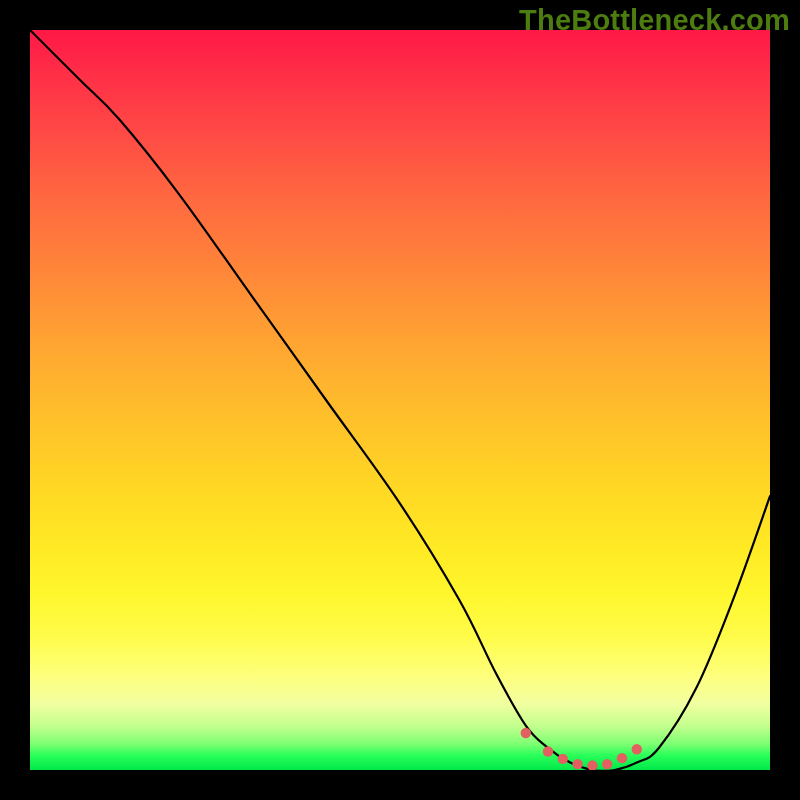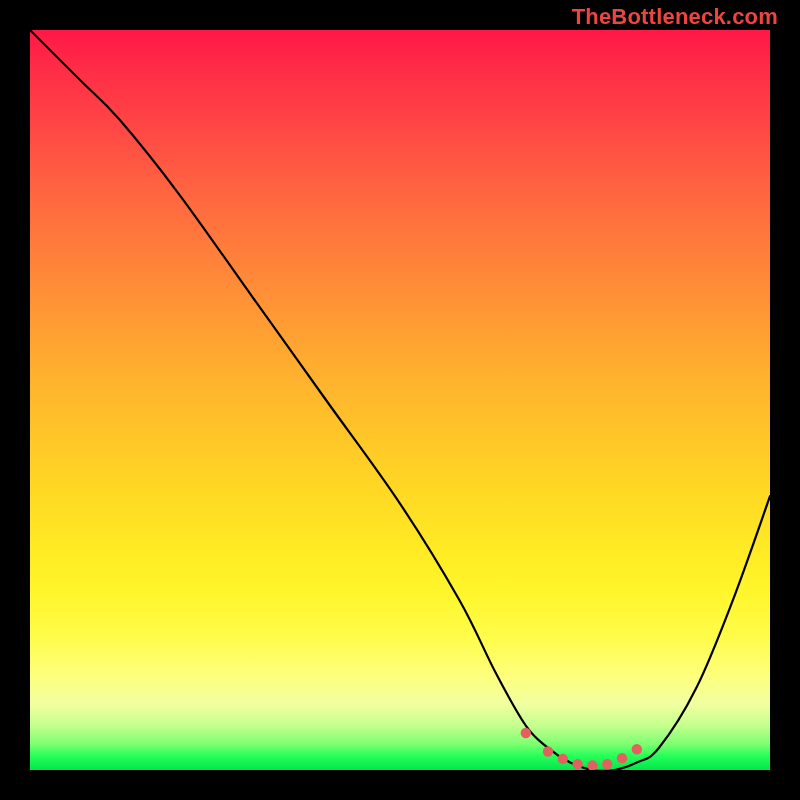--- a/index.html
+++ b/index.html
@@ -11,23 +11,23 @@
     width: 800px;
     height: 800px;
     background: #000;
     position: relative;
     overflow: hidden;
     font-family: Arial, Helvetica, sans-serif;
   }
   .watermark {
     position: absolute;
     top: 4px;
-    right: 22px;
-    color: #ef4444;
-    font-size: 22px;
+    right: 10px;
+    color: #4d7c0f;
+    font-size: 29px;
     font-weight: 600;
     z-index: 10;
     letter-spacing: 0.2px;
   }
   .plot-area {
     position: absolute;
     left: 30px;
     top: 30px;
     width: 740px;
     height: 740px;

